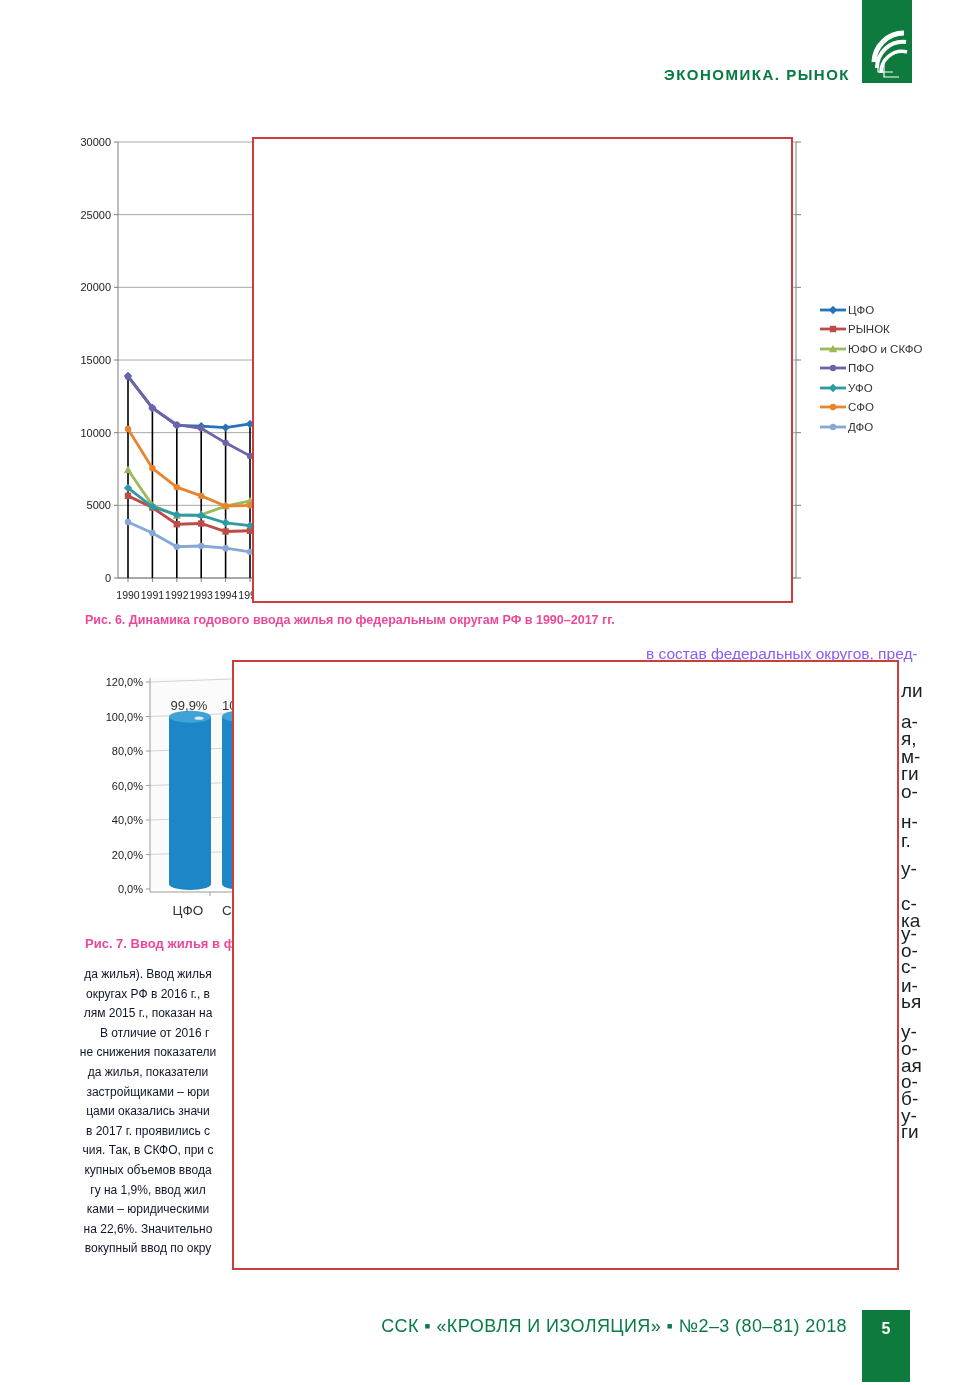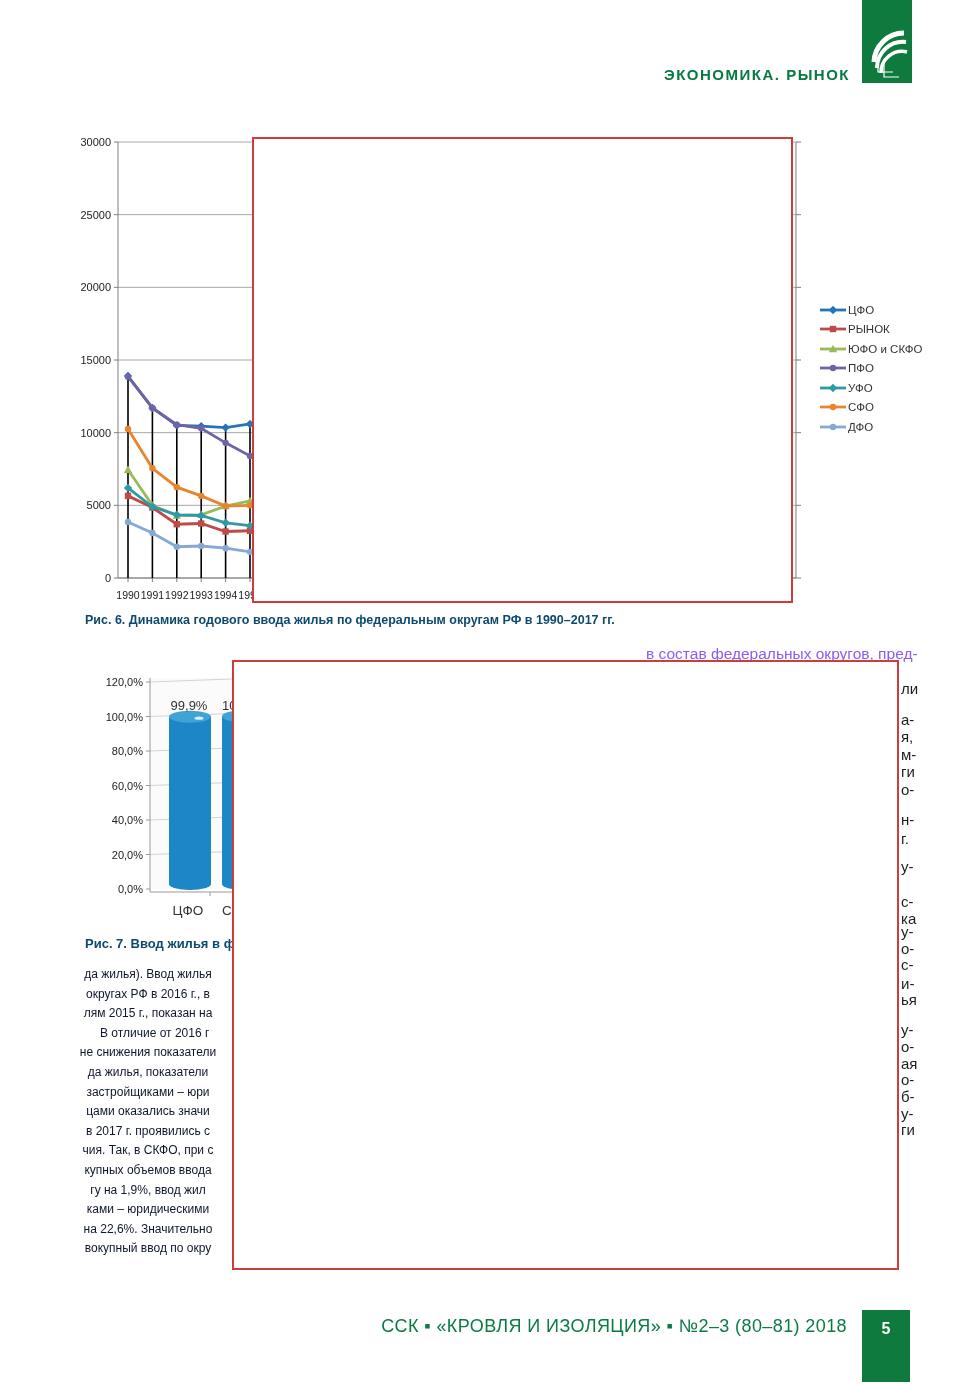--- a/index.html
+++ b/index.html
@@ -8,42 +8,42 @@
     font-family:"Liberation Sans",sans-serif;overflow:hidden;margin:0 auto;padding-left:12px;
   }
   .abs{position:absolute;}
   
   #section-title{
     left:640px;top:66px;width:210px;text-align:right;
     font-size:15px;font-weight:bold;letter-spacing:1.5px;color:#067a40;
   }
   #logo-box{left:862px;top:0;width:50px;height:83px;background:#0f7a3e;}
   
-  .fig-caption{font-weight:bold;color:#0c4a6e;white-space:pre;}
+  .fig-caption{font-weight:bold;color:#ec4899;white-space:pre;}
   #fig6-caption{left:85px;top:613px;font-size:12.5px;}
   #fig7-caption{left:85px;top:936px;font-size:13px;width:148px;overflow:hidden;white-space:nowrap;}
   
   #fig6-legend{left:820px;top:300px;}
   .legend-row{display:flex;align-items:center;height:19.5px;}
   .legend-label{font-size:11.5px;color:#333;margin-left:2px;white-space:nowrap;}
   
   .redaction{background:#ffffff;border:2px solid #cf3c3c;z-index:5;box-sizing:border-box;}
   #redaction-1{left:252px;top:137px;width:541px;height:466px;}
   #redaction-2{left:232px;top:660px;width:667px;height:610px;}
   
   #left-column{left:62px;top:965px;width:172px;z-index:1;}
   .body-line{
     font-size:12px;line-height:19.6px;color:#0f172a;
     white-space:pre;overflow:hidden;text-align:center;
   }
   #right-intro-line{
     left:646px;top:645px;font-size:15.5px;color:#8b5cf6;white-space:nowrap;z-index:1;
   }
   .right-frag{
-    position:absolute;left:901px;font-size:15px;color:#1e1e1e;white-space:nowrap;z-index:6;
+    position:absolute;left:901px;font-size:19px;color:#1e1e1e;white-space:nowrap;z-index:6;
   }
   
   #footer-line{
     right:145px;top:1316px;font-size:18px;color:#0a7b45;letter-spacing:0.4px;white-space:nowrap;
   }
   #page-number-badge{
     left:862px;top:1310px;width:48px;height:72px;background:#0f7a3e;
     color:#fff;font-size:16px;font-weight:bold;text-align:center;
   }
   #page-number-badge span{display:inline-block;margin-top:10px;}

